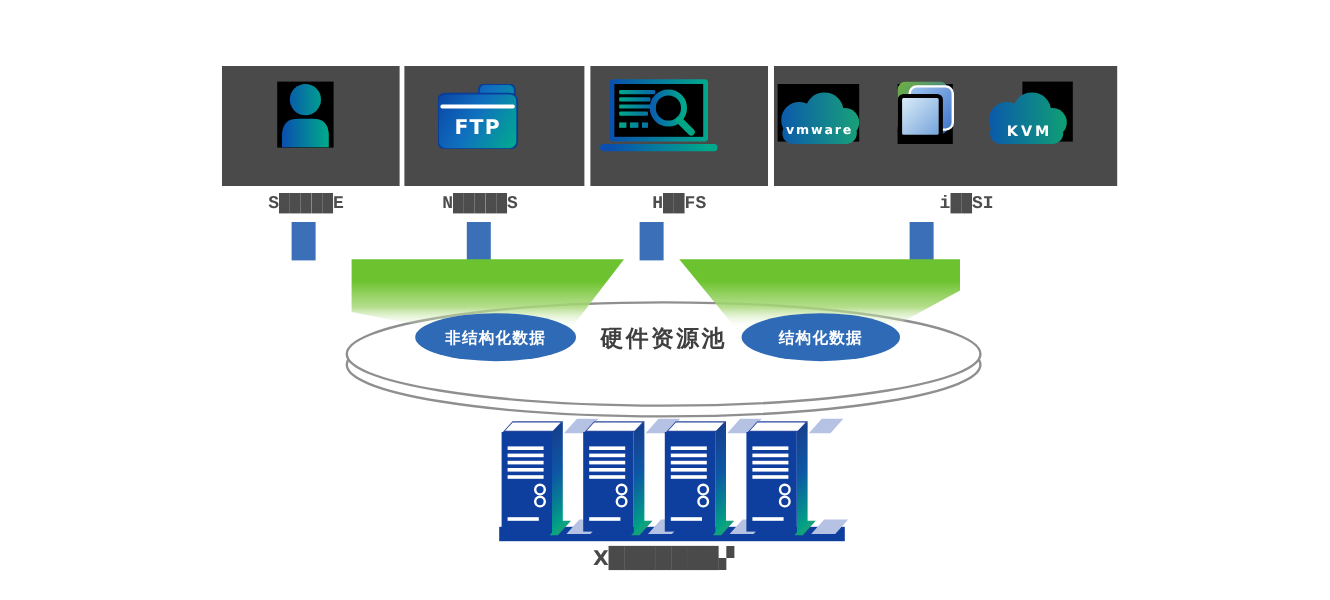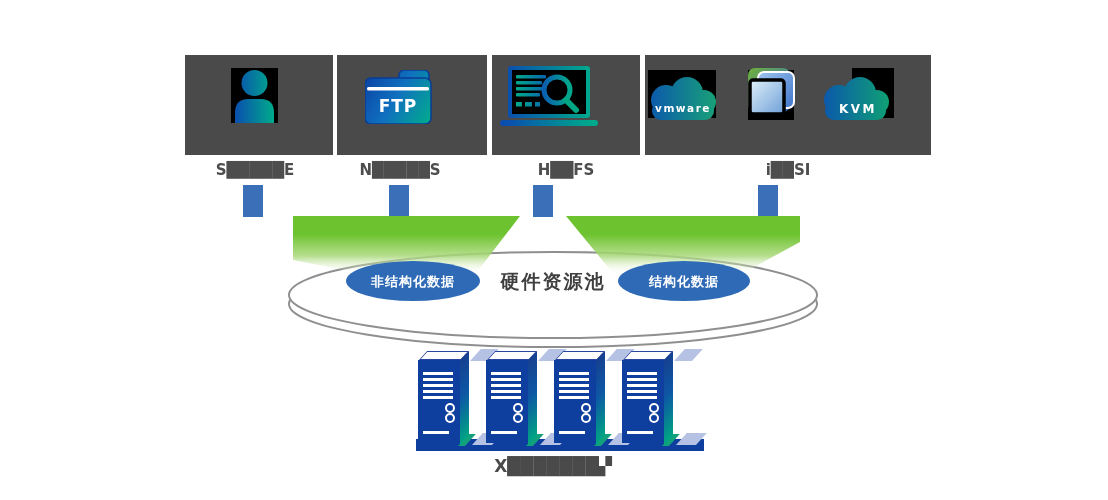--- a/index.html
+++ b/index.html
@@ -4,21 +4,21 @@
 <style>
   html,body{margin:0;padding:0;background:#fff;}
   #canvas{
     position:relative;width:1108px;height:500px;background:#ffffff;overflow:hidden;
     font-family:"DejaVu Sans","Liberation Sans",sans-serif;
   }
   .abs{position:absolute;}
   .pbox{position:absolute;top:55px;height:100px;background:#4a4a4b;}
   .plabel{
     position:absolute;top:161px;width:120px;height:18px;text-align:center;
-    font-size:15px;font-weight:bold;color:#4d4d4d;letter-spacing:0px;line-height:18px;
+    font-size:15px;font-weight:bold;color:#4d4d4d;letter-spacing:0px;line-height:18px;font-family:Liberation Mono, monospace;
   }
   .connector{position:absolute;top:185px;width:20px;height:32px;background:#3b70b8;}
   .icon-patch{position:absolute;background:#000;}
   svg text{font-family:"DejaVu Sans","Liberation Sans",sans-serif;font-weight:bold;}
   
   .srv-base{position:absolute;left:416px;top:439px;width:288px;height:12px;background:#0e3e9e;}
   .lav{position:absolute;background:#b6c2e4;transform:skewX(-42deg);transform-origin:bottom left;}
   .tealbit{position:absolute;background:#12a17b;transform:skewX(-42deg);transform-origin:bottom left;}
   .twr-top{position:absolute;top:351px;width:42px;height:9px;background:#ffffff;border:1px solid #27459c;transform:skewX(-42deg);transform-origin:bottom left;box-sizing:border-box;}
   .twr-side{position:absolute;top:360px;width:9px;height:85px;transform:skewY(-45deg);transform-origin:top left;background:linear-gradient(180deg,#16408f 0%,#0d57a5 45%,#00a583 100%);}
@@ -144,21 +144,21 @@
     <circle cx="21" cy="26" r="15" fill="url(#gC2)"></circle>
     <circle cx="42" cy="19" r="16" fill="url(#gC2)"></circle>
     <circle cx="59" cy="28" r="12" fill="url(#gC2)"></circle>
     <rect x="7" y="28" width="61" height="18" rx="9" fill="url(#gC2)"></rect>
     <text x="40" y="39" text-anchor="middle" font-size="12" fill="#ffffff" style="letter-spacing:2.5px;">KVM</text>
   </svg>
 
   <div class="plabel" style="left:195px;">S█████E</div>
   <div class="plabel" style="left:340px;">N█████S</div>
   <div class="plabel" style="left:506px;">H██FS</div>
-  <div class="plabel" style="left:728px;">i██SI</div>
+  <div class="plabel" style="left:708px;text-align:right;">i██SI</div>
 
   <div class="connector" style="left:243px;"></div>
   <div class="connector" style="left:389px;"></div>
   <div class="connector" style="left:533px;"></div>
   <div class="connector" style="left:758px;"></div>
 
   <svg class="abs" style="left:280px;top:205px;" width="560" height="150" viewBox="0 0 560 150">
     <defs>
       <linearGradient id="gFun" gradientUnits="userSpaceOnUse" x1="0" y1="11" x2="0" y2="68">
         <stop offset="0" stop-color="#6cc32f" stop-opacity="1"></stop>

